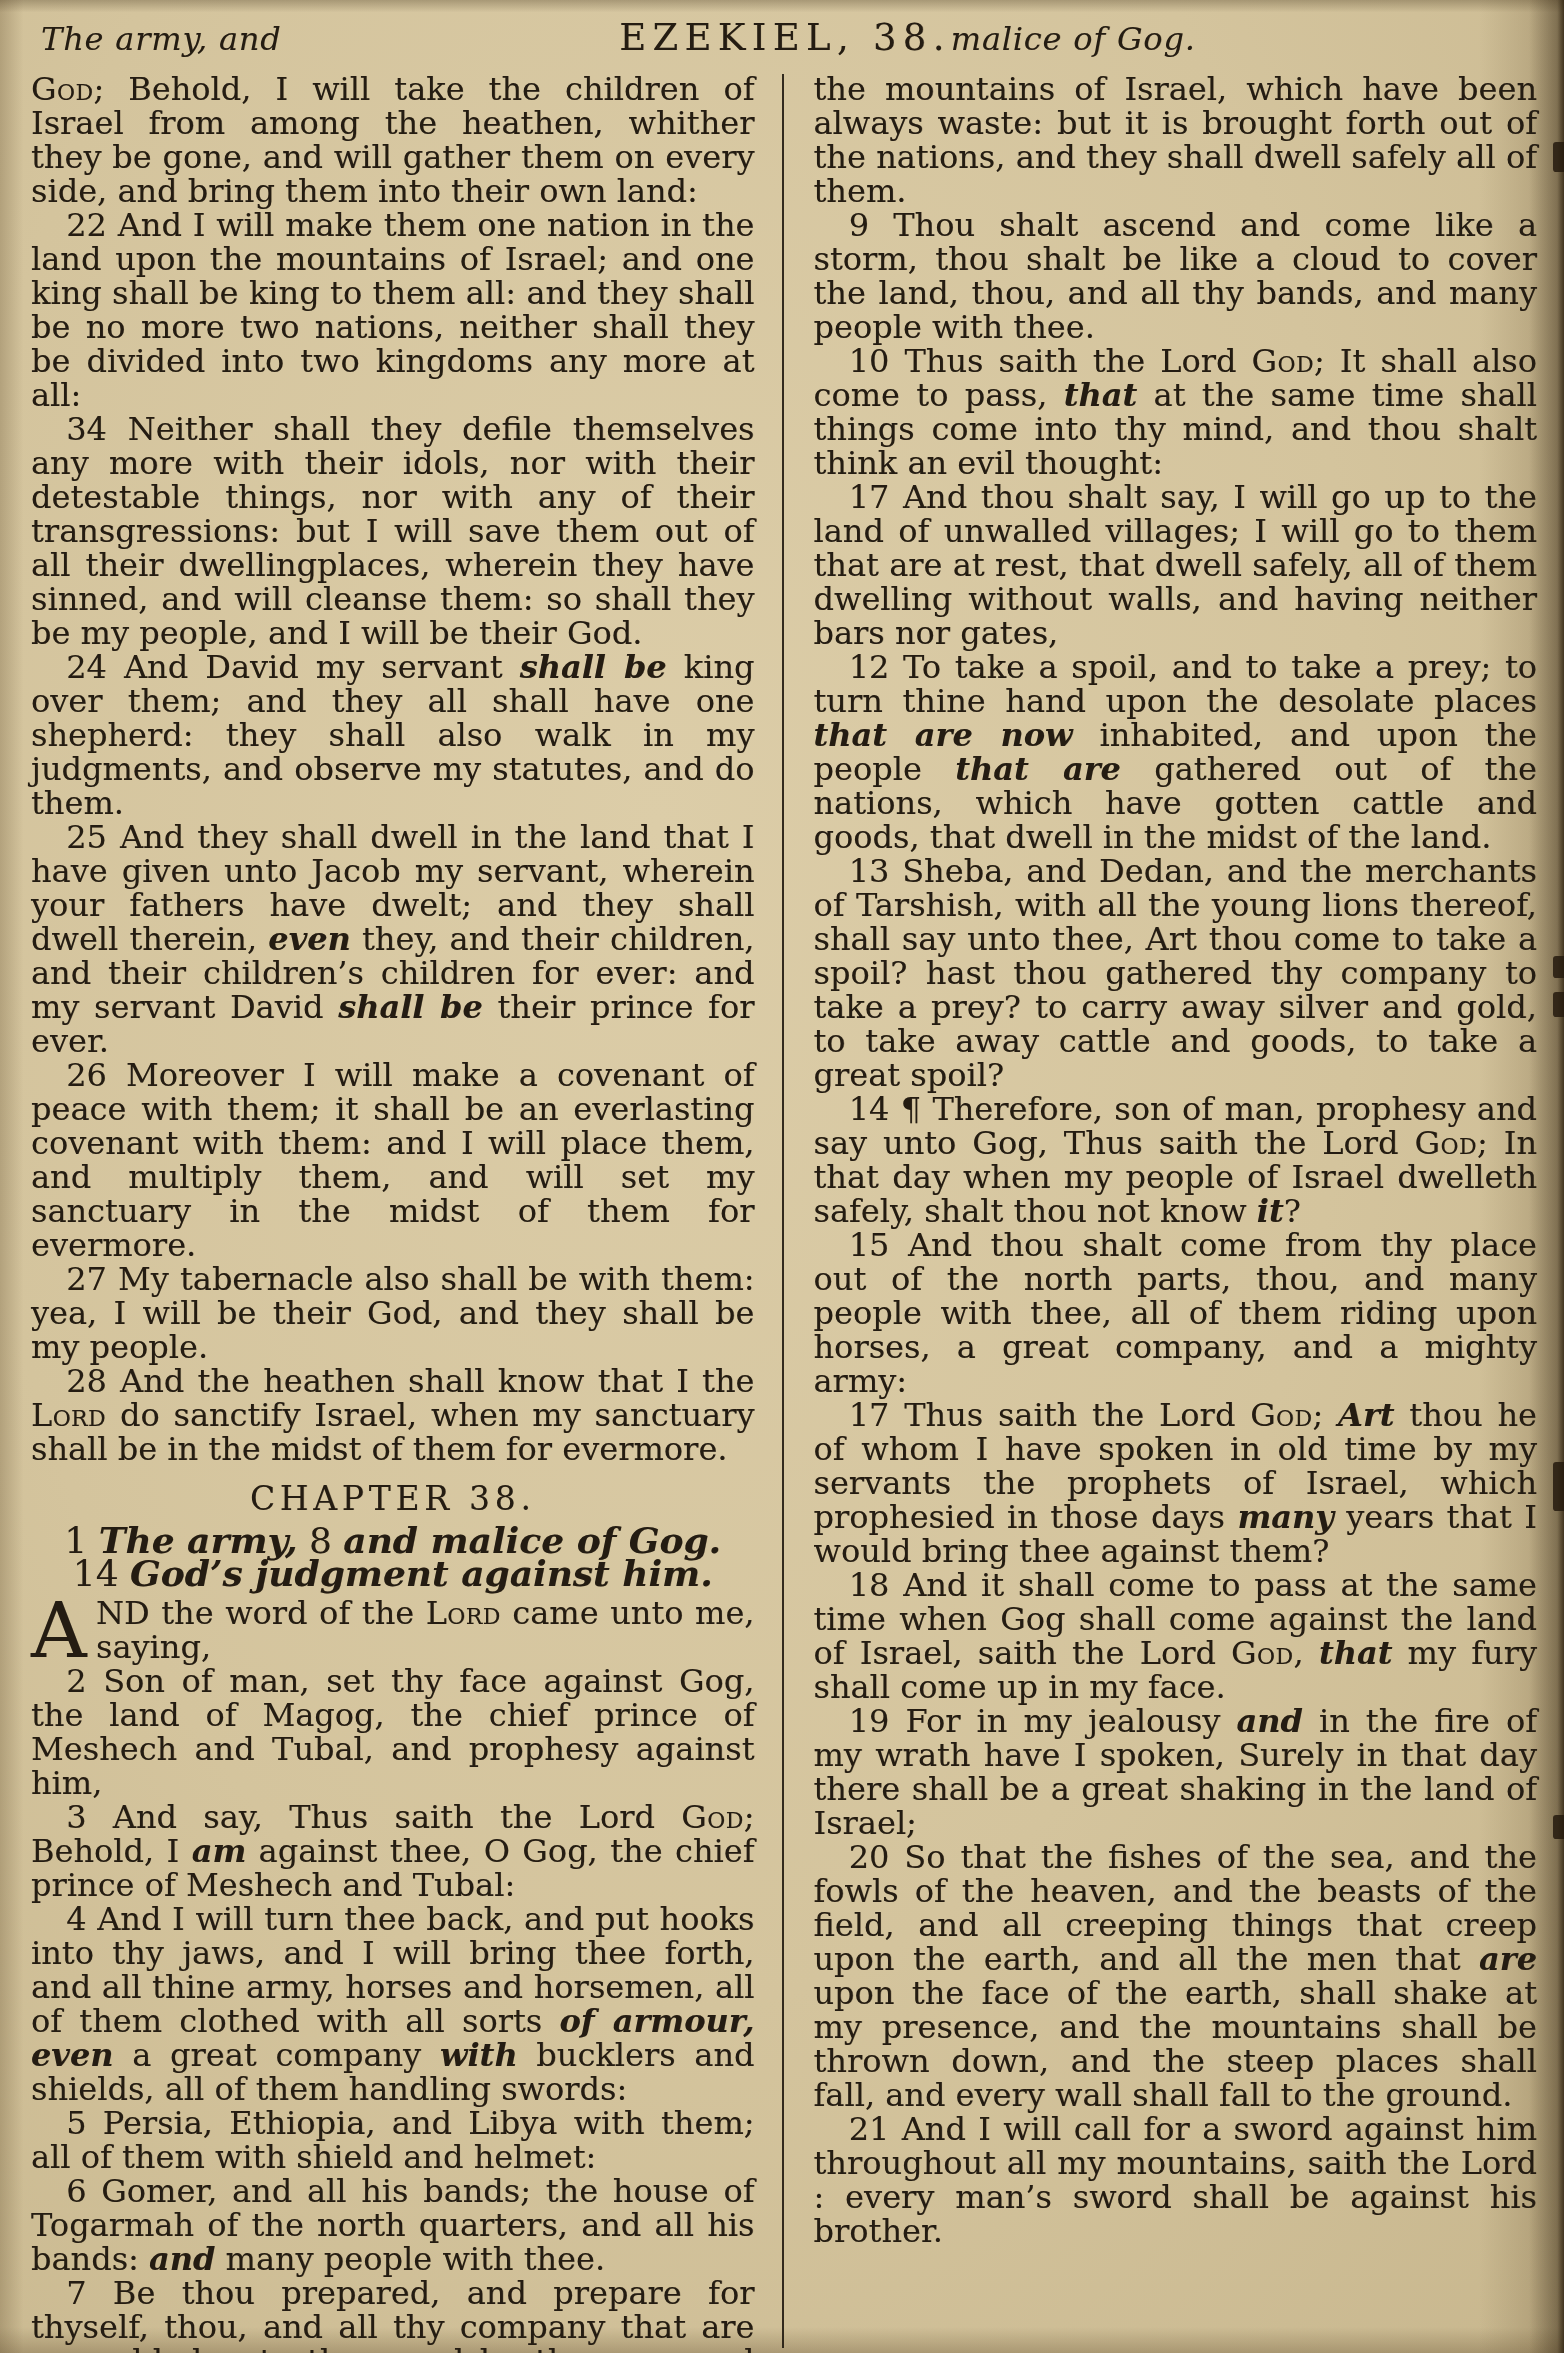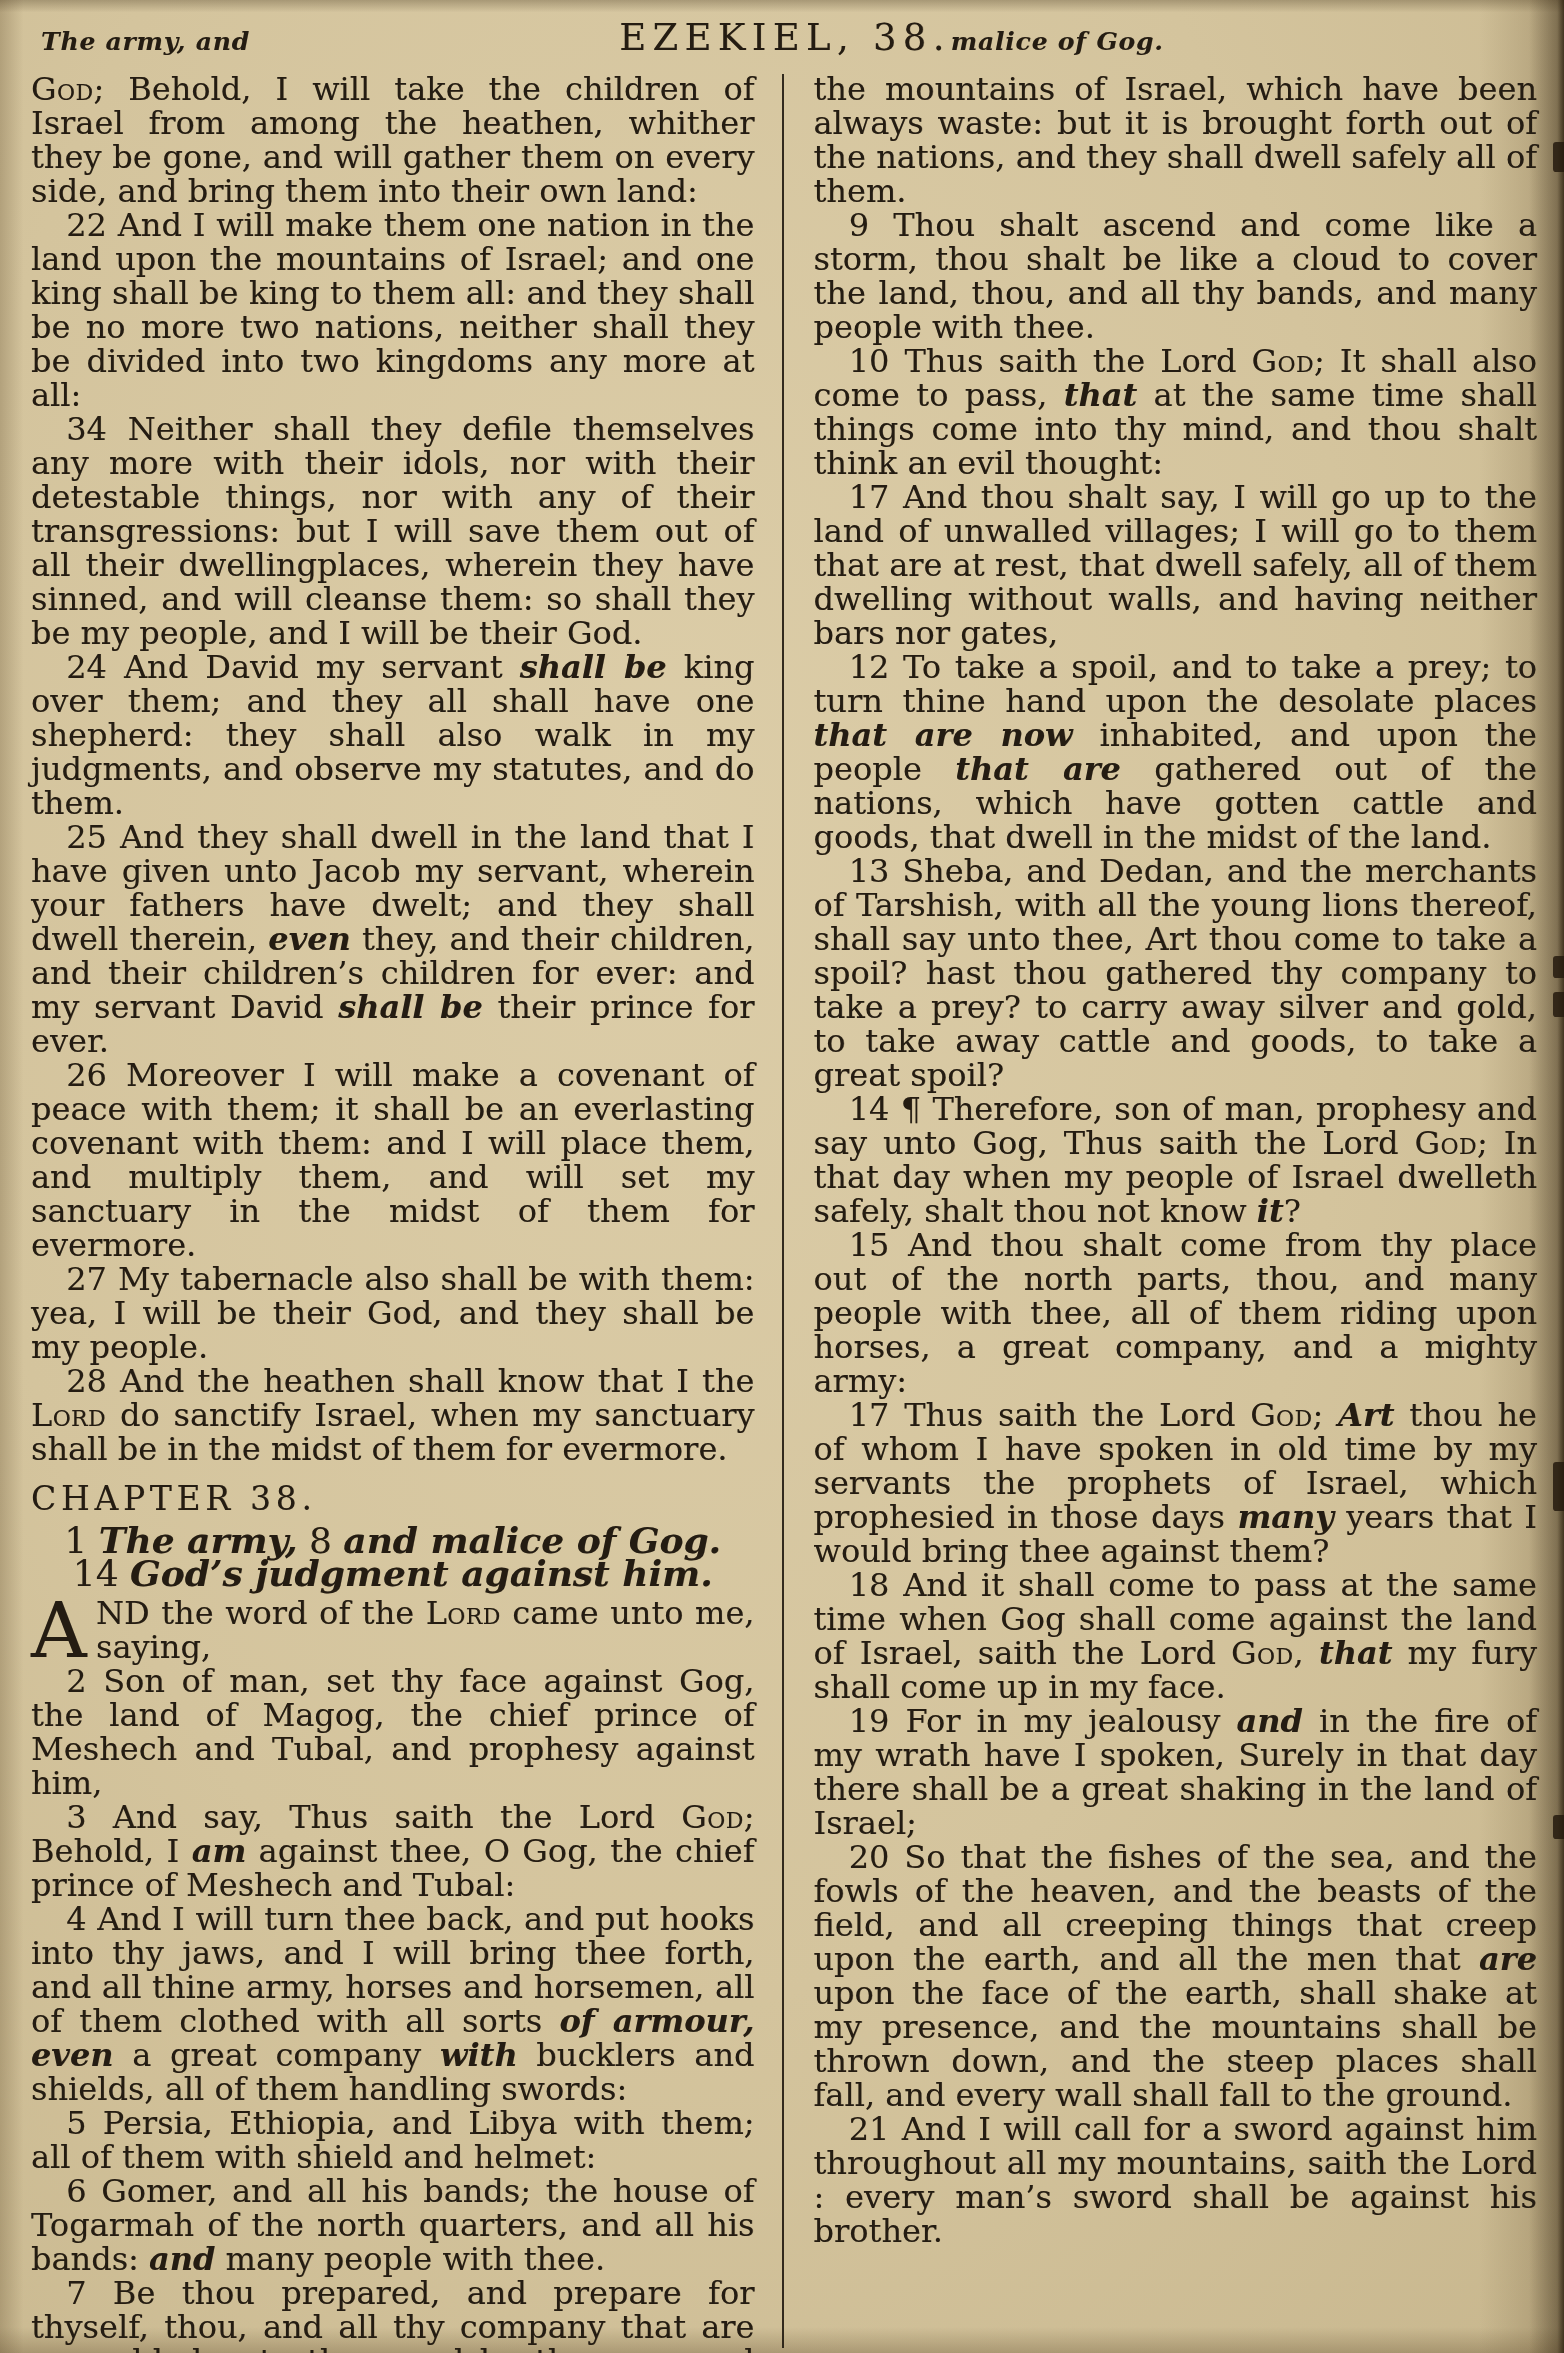--- a/index.html
+++ b/index.html
@@ -19,21 +19,21 @@
       linear-gradient(to top, rgba(92,72,40,0.33) 0px, rgba(0,0,0,0) 27px),
       radial-gradient(ellipse at 42% 35%, #dccda8 0%, #d4c49d 55%, #c8b78e 100%);
   }
   .page-text { text-shadow: 0.3px 0.3px 0.5px rgba(40,30,15,0.35); }
 
   .header {
     display:flex; align-items:baseline;
     padding:15.6px 36px 0 41px;
     height:72px;
   }
-  .rh { flex:1 1 0; font-style:italic; font-weight:bold; font-size:25px; letter-spacing:0.8px; }
+  .rh { flex:1 1 0; font-style:italic; font-weight:normal; font-size:32px; letter-spacing:0.8px; }
   .rh.right { text-align:left; }
   .title { flex:0 0 auto; font-size:37px; letter-spacing:6.3px; font-weight:normal; }
 
   .columns {
     display:flex;
     padding:0 28px 0 31px;
     gap:59px;
   }
   .column {
     flex:1 1 0;
@@ -41,21 +41,21 @@
     line-height:34px;
     text-align:justify;
   }
   .column p.verse { text-indent:1.1em; }
   .column p.cont { text-indent:0; }
   .column p.dropcap-verse { text-indent:0; }
 
   .chapter-heading {
     font-size:33px; font-weight:normal;
     letter-spacing:4.7px;
-    text-indent:0;
+    text-align:center; text-indent:0;
     line-height:39px;
     margin:12.5px 0 6.3px;
   }
   .chapter-summary {
     font-style:normal;
     font-size:36px; line-height:33px;
     text-align:center; text-indent:0;
     padding:0 31px;
     margin-bottom:6.3px;
   }

